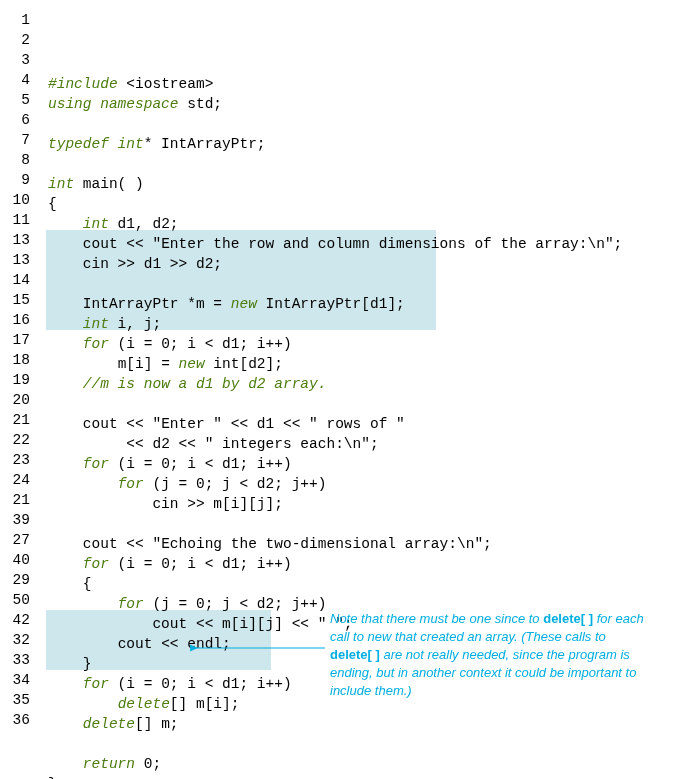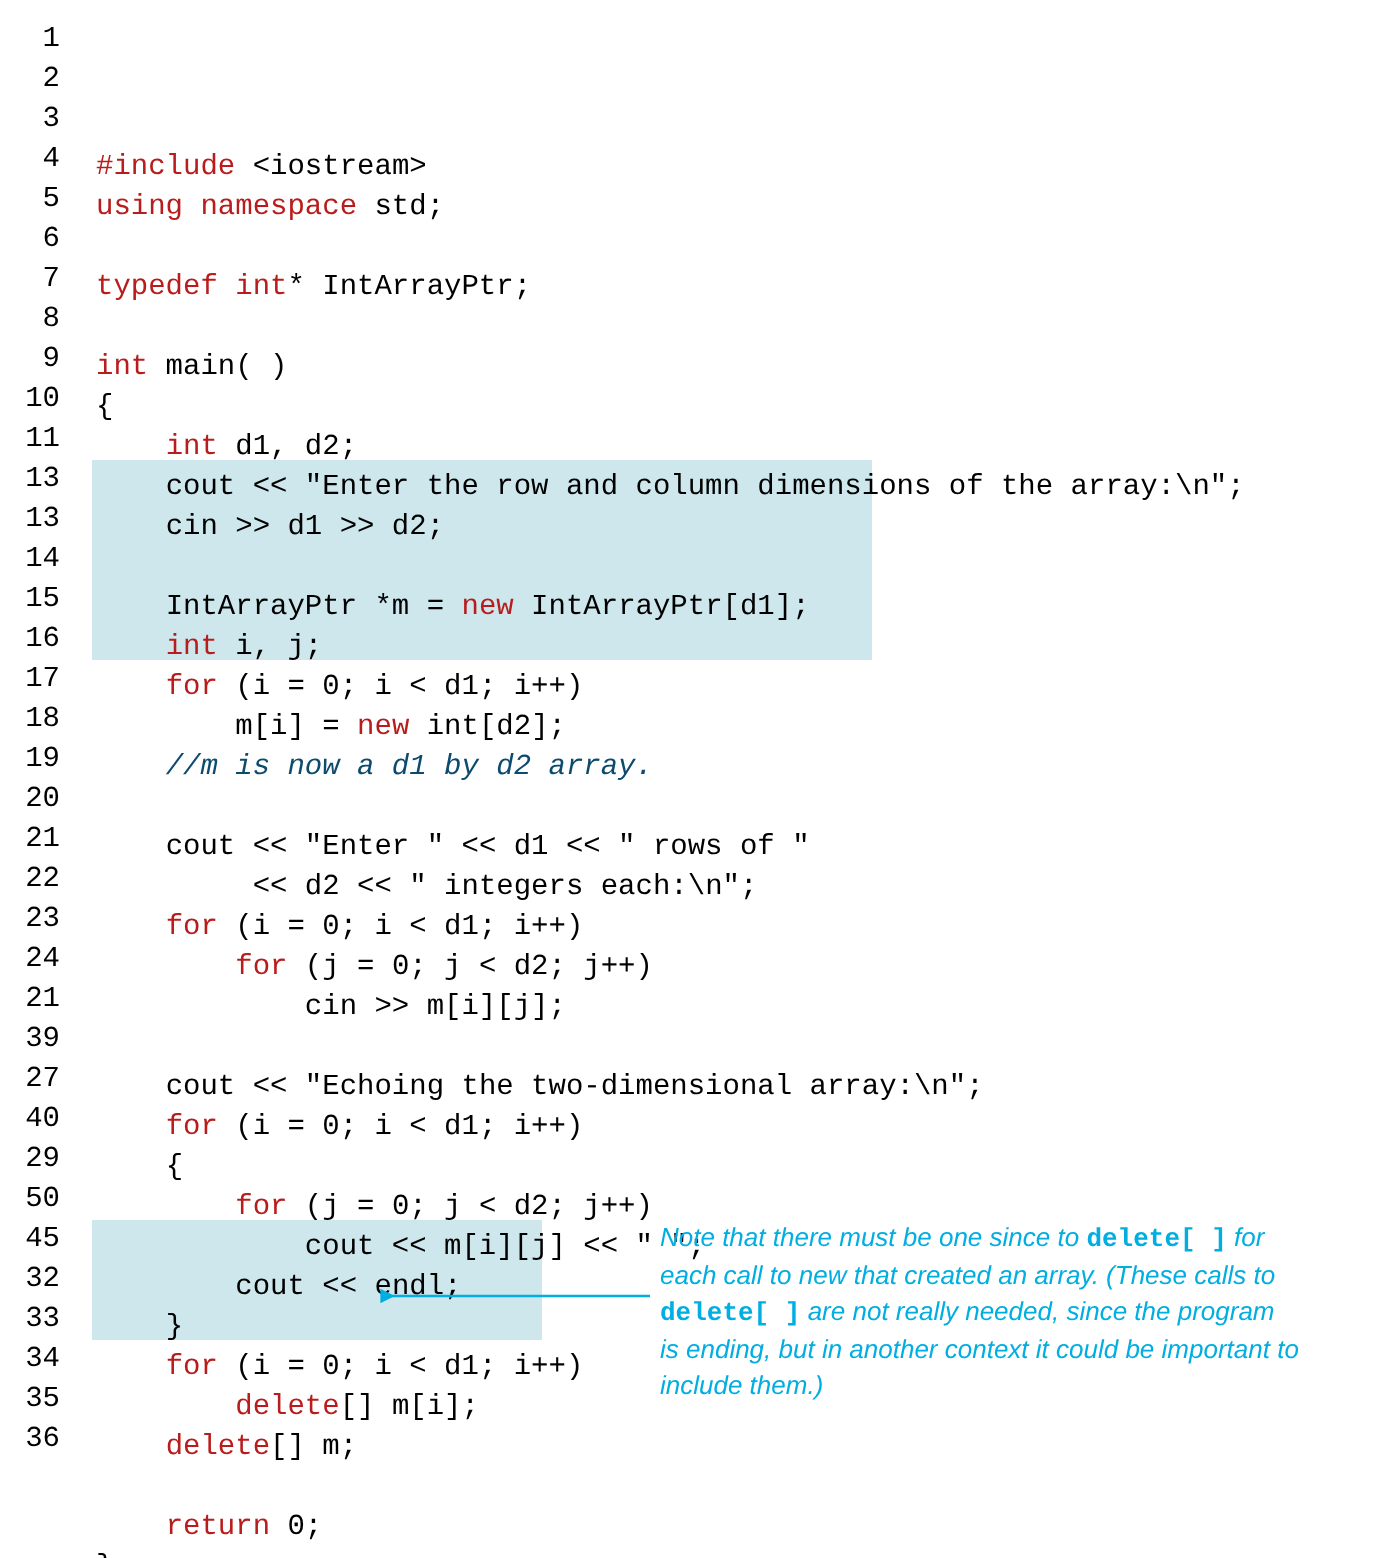--- a/index.html
+++ b/index.html
@@ -32,36 +32,36 @@
       position: relative;
     }
     .hl {
       position: absolute;
       background: #cde7ec;
       z-index: -1;
       left: -2px;
     }
     .hl1 { top: 220px; height: 100px; width: 390px; }
     .hl2 { top: 600px; height: 60px; width: 225px; }
-    .kw { color: #b91c1c; }
+    .kw { color: #4d7c0f; font-style: italic; }
     .nm { color: #000; text-align: center; }
-    .cm { color: #0c4a6e; font-style: italic; }
+    .cm { color: #4d7c0f; font-style: italic; }
     .annotation {
       position: absolute;
       left: 330px;
       top: 610px;
       width: 320px;
       color: #00aee1;
       font-style: italic;
       font-family: Arial, sans-serif;
       font-size: 13px;
       line-height: 18px;
       z-index: 5;
     }
-    .annotation b { font-weight: bold; font-style: normal; font-family: Liberation Mono, monospace; }
+    .annotation b { font-weight: bold; font-style: normal; }
     svg.arrow {
       position: absolute;
       left: 190px;
       top: 640px;
       z-index: 4;
     }
   </style>
 </head>
 <body>
 
@@ -90,21 +90,21 @@
       <div class="line">21</div>
       <div class="line">22</div>
       <div class="line">23</div>
       <div class="line">24</div>
       <div class="line">21</div>
       <div class="line">39</div>
       <div class="line">27</div>
       <div class="line">40</div>
       <div class="line">29</div>
       <div class="line">50</div>
-      <div class="line">45</div>
+      <div class="line">42</div>
       <div class="line">32</div>
       <div class="line">33</div>
       <div class="line">34</div>
       <div class="line">35</div>
       <div class="line">36</div>
     </div>
   <div class="code-col" id="code-col">
     <div class="hl hl1"></div>
     <div class="hl hl2"></div>
   <div class="line"><span></span><span class="kw">#include</span><span class="nm"> &lt;iostream&gt;</span></div><div class="line"><span></span><span class="kw">using namespace</span><span class="nm"> std;</span></div><div class="line"><span></span></div><div class="line"><span></span><span class="kw">typedef int</span><span class="nm">* IntArrayPtr;</span></div><div class="line"><span></span></div><div class="line"><span></span><span class="kw">int</span><span class="nm"> main( )</span></div><div class="line"><span></span><span class="nm">{</span></div><div class="line"><span>    </span><span class="kw">int</span><span class="nm"> d1, d2;</span></div><div class="line"><span>    </span><span class="nm">cout &lt;&lt; "Enter the row and column dimensions of the array:\n";</span></div><div class="line"><span>    </span><span class="nm">cin &gt;&gt; d1 &gt;&gt; d2;</span></div><div class="line"><span></span></div><div class="line"><span>    </span><span class="nm">IntArrayPtr *m = </span><span class="kw">new</span><span class="nm"> IntArrayPtr[d1];</span></div><div class="line"><span>    </span><span class="kw">int</span><span class="nm"> i, j;</span></div><div class="line"><span>    </span><span class="kw">for</span><span class="nm"> (i = 0; i &lt; d1; i++)</span></div><div class="line"><span>        </span><span class="nm">m[i] = </span><span class="kw">new</span><span class="nm"> int[d2];</span></div><div class="line"><span>    </span><span class="cm">//m is now a d1 by d2 array.</span></div><div class="line"><span></span></div><div class="line"><span>    </span><span class="nm">cout &lt;&lt; "Enter " &lt;&lt; d1 &lt;&lt; " rows of "</span></div><div class="line"><span>        </span><span class="nm"> &lt;&lt; d2 &lt;&lt; " integers each:\n";</span></div><div class="line"><span>    </span><span class="kw">for</span><span class="nm"> (i = 0; i &lt; d1; i++)</span></div><div class="line"><span>        </span><span class="kw">for</span><span class="nm"> (j = 0; j &lt; d2; j++)</span></div><div class="line"><span>            </span><span class="nm">cin &gt;&gt; m[i][j];</span></div><div class="line"><span></span></div><div class="line"><span>    </span><span class="nm">cout &lt;&lt; "Echoing the two-dimensional array:\n";</span></div><div class="line"><span>    </span><span class="kw">for</span><span class="nm"> (i = 0; i &lt; d1; i++)</span></div><div class="line"><span>    </span><span class="nm">{</span></div><div class="line"><span>        </span><span class="kw">for</span><span class="nm"> (j = 0; j &lt; d2; j++)</span></div><div class="line"><span>            </span><span class="nm">cout &lt;&lt; m[i][j] &lt;&lt; " ";</span></div><div class="line"><span>        </span><span class="nm">cout &lt;&lt; endl;</span></div><div class="line"><span>    </span><span class="nm">}</span></div><div class="line"><span>    </span><span class="kw">for</span><span class="nm"> (i = 0; i &lt; d1; i++)</span></div><div class="line"><span>        </span><span class="kw">delete</span><span class="nm">[] m[i];</span></div><div class="line"><span>    </span><span class="kw">delete</span><span class="nm">[] m;</span></div><div class="line"><span></span></div><div class="line"><span>    </span><span class="kw">return</span><span class="nm"> 0;</span></div><div class="line"><span></span><span class="nm">}</span></div></div>

